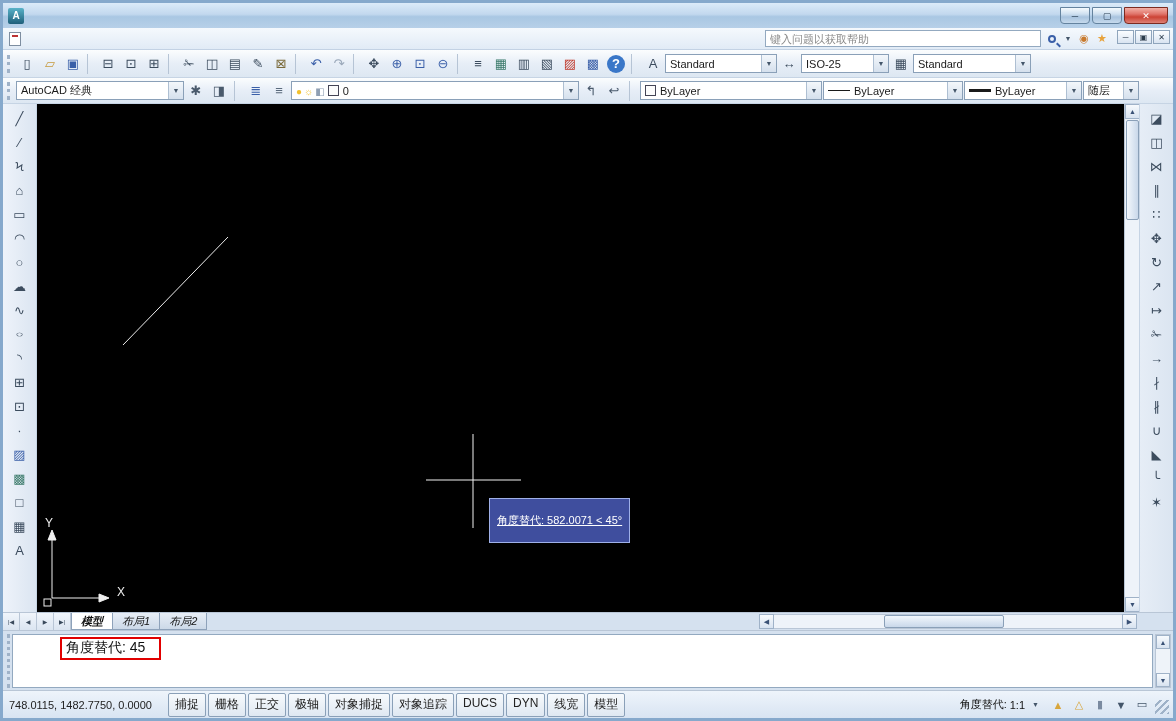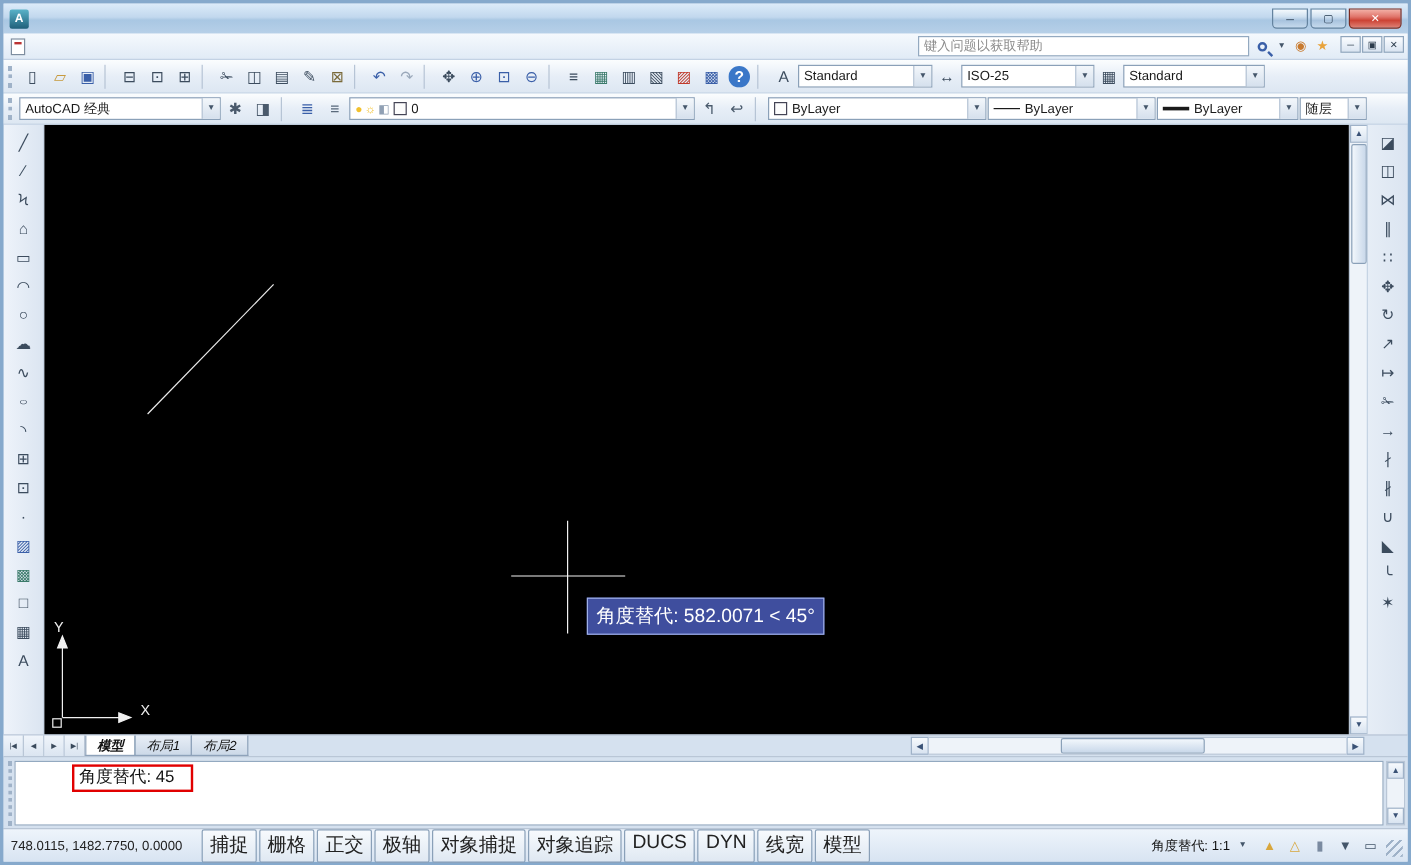--- a/index.html
+++ b/index.html
@@ -70,21 +70,21 @@
   .side-toolbar.left{border-right:1px solid #c6d4e4;}
   .side-toolbar.right{border-left:1px solid #c6d4e4;background:linear-gradient(90deg,#e6edf6,#dbe5f1);}
   .side-toolbar .tb-icon{width:24px;height:23px;}
   .side-toolbar .tb-icon[data-name="ellipse-icon"] .glyph{transform:scaleY(.62);display:inline-block;}
   .canvas{position:relative;flex:1;background:var(--canvas-bg,#000);overflow:hidden;cursor:crosshair;}
   .canvas svg{position:absolute;left:0;top:0;}
   .ucs-label{position:absolute;color:#eee;font-size:12px;}
   .ucs-label.y{left:8px;top:412px;}
   .ucs-label.x{left:80px;top:481px;}
   .dyn-tooltip{position:absolute;left:452px;top:394px;background:var(--dyn-tooltip-bg,#3f4e9e);
-    border:1px solid var(--dyn-tooltip-border,#9fb0e8);color:#fff;font-size:16px;padding:4px 7px;white-space:nowrap;}
+    border:1px solid var(--dyn-tooltip-border,#9fb0e8);color:#fff;font-size:11px;padding:14px 7px;white-space:nowrap;text-decoration:underline;}
 
   
   .vscroll{width:15px;flex:0 0 15px;display:flex;flex-direction:column;background:#eef3f9;border-left:1px solid #b9c6d6;}
   .scroll-btn{width:15px;height:15px;display:flex;align-items:center;justify-content:center;font-size:7px;color:#3a5276;
     border:1px solid #9fb2c8;background:linear-gradient(#f7fafd,#d8e3f0);}
   .scroll-btn.up::before{content:"▲";} .scroll-btn.down::before{content:"▼";}
   .scroll-btn.left::before{content:"◀";} .scroll-btn.rightb::before{content:"▶";}
   .vthumb{width:13px;height:100px;margin:1px;border:1px solid #8aa0b8;border-radius:2px;
     background:linear-gradient(90deg,#f2f7fc,#c9d8ea);}
   .vscroll .scroll-btn.down{margin-top:auto;}
@@ -113,21 +113,21 @@
   .caret{display:inline-block;width:1px;height:14px;background:#000;margin-left:4px;vertical-align:middle;}
   .cmd-scroll{width:16px;display:flex;flex-direction:column;background:#eef3f9;border:1px solid #b9c6d6;}
   .cmd-scroll .scroll-btn{width:14px;height:14px;}
   .cmd-scroll .scroll-btn.down{margin-top:auto;}
 
   
   .status-bar{height:28px;flex:0 0 28px;display:flex;align-items:center;gap:3px;padding:0 4px;
     background:linear-gradient(#eef4fb,#d8e4f2);border-top:1px solid #b9c6d6;}
   .coords{font-size:11px;padding:3px 6px 3px 2px;min-width:158px;color:#222;}
   .toggles{display:flex;gap:2px;}
-  .status-toggle{font-size:16px;padding:2px 6px 3px 6px;border:1px solid #8aa0b8;border-radius:2px;white-space:nowrap;
+  .status-toggle{font-size:12px;padding:2px 6px 3px 6px;border:1px solid #8aa0b8;border-radius:2px;white-space:nowrap;
     background:linear-gradient(#f7fafd,#dfe8f2);color:#222;}
   .status-right{margin-left:auto;display:flex;align-items:center;gap:4px;}
   .ann-scale{display:flex;align-items:center;gap:3px;font-size:11px;padding:2px 2px;}
   .ann-scale .combo-arrow{border:none;background:none;width:10px;}
   .status-icons{display:flex;gap:3px;}
   .status-icon{width:18px;height:18px;display:flex;align-items:center;justify-content:center;font-size:11px;
     border:1px solid transparent;}
   .resize-grip{width:14px;height:14px;align-self:flex-end;
     background:repeating-linear-gradient(135deg,transparent 0 3px,#9fb2c8 3px 5px);}
 </style>
@@ -276,21 +276,21 @@
     <span class="tb-icon" data-name="text-style-icon">
         <span class="glyph">A</span>
       </span>
     <div class="combo" style="width:112px" data-name="text-style-combo">
       <span class="combo-val" data-name="text-style-value">Standard</span>
       <span class="combo-arrow" data-name="dropdown-arrow-icon"></span>
     </div>
     <span class="tb-icon" data-name="dim-style-icon">
         <span class="glyph">↔</span>
       </span>
-    <div class="combo" style="width:111px" data-name="dim-style-combo">
+    <div class="combo" style="width:88px" data-name="dim-style-combo">
       <span class="combo-val" data-name="dim-style-value">ISO-25</span>
       <span class="combo-arrow" data-name="dropdown-arrow-icon"></span>
     </div>
     <span class="tb-icon" data-name="table-style-icon">
         <span class="glyph">▦</span>
       </span>
     <div class="combo" style="width:118px" data-name="table-style-combo">
       <span class="combo-val" data-name="table-style-value">Standard</span>
       <span class="combo-arrow" data-name="dropdown-arrow-icon"></span>
     </div>

